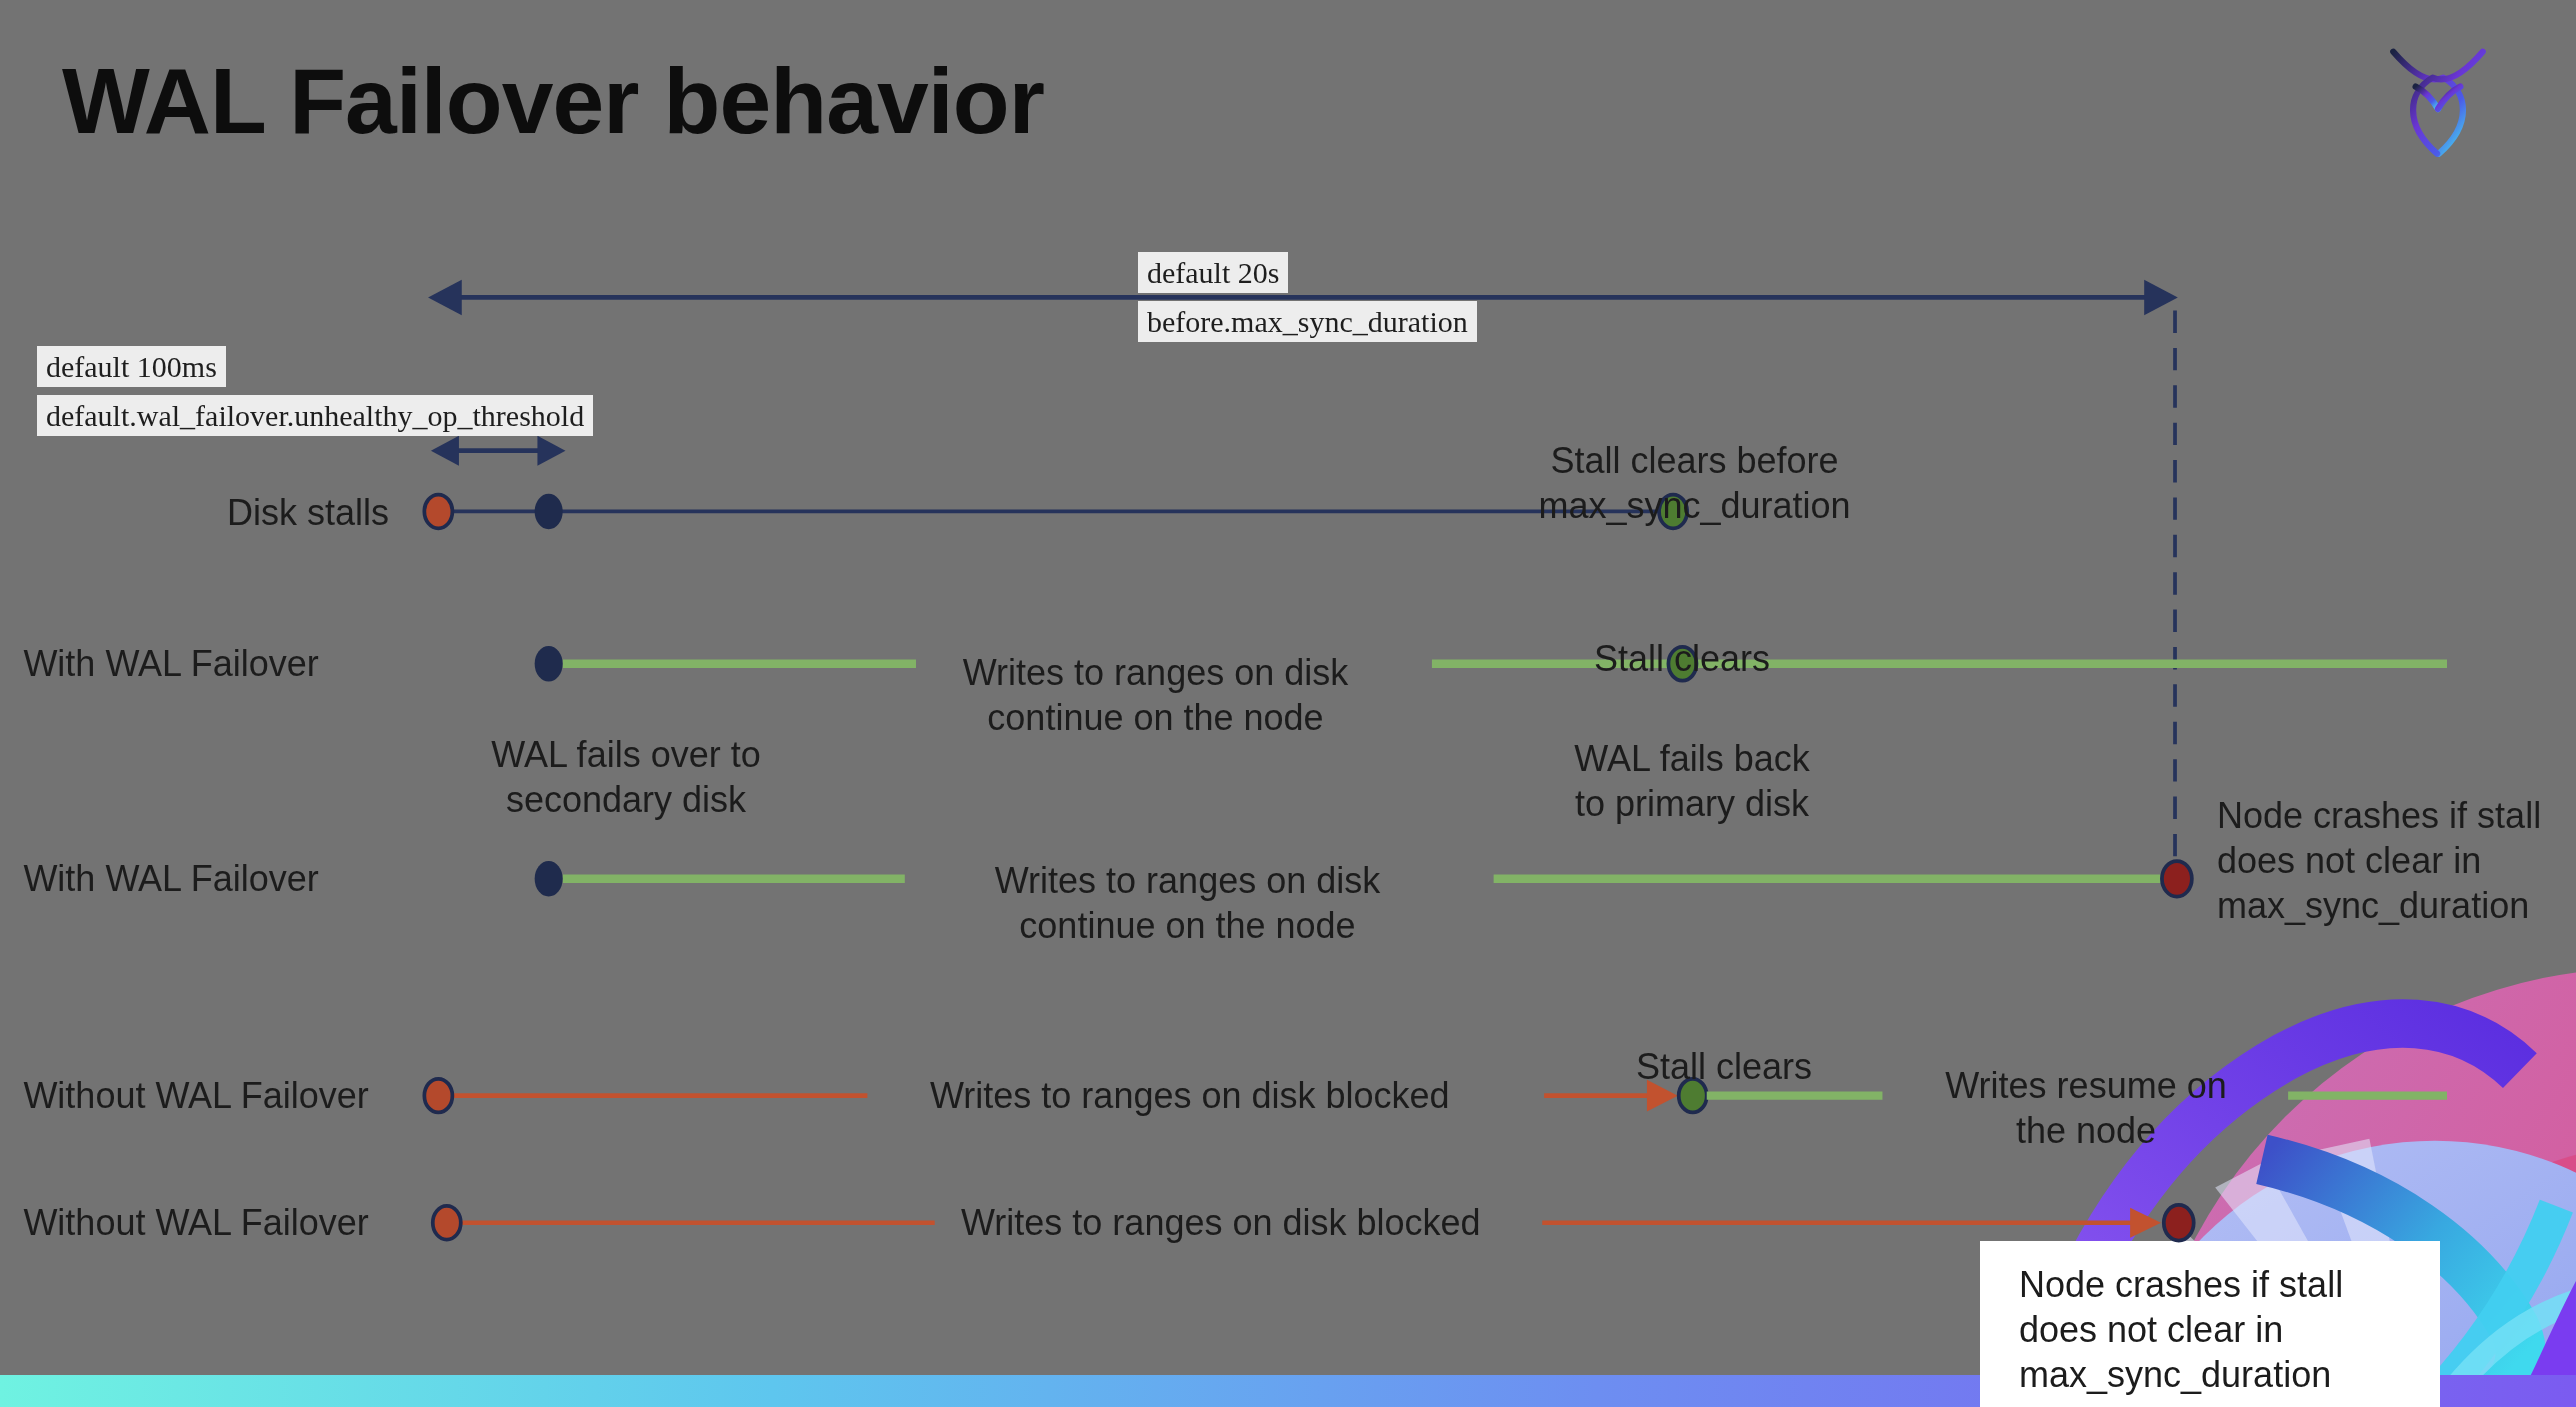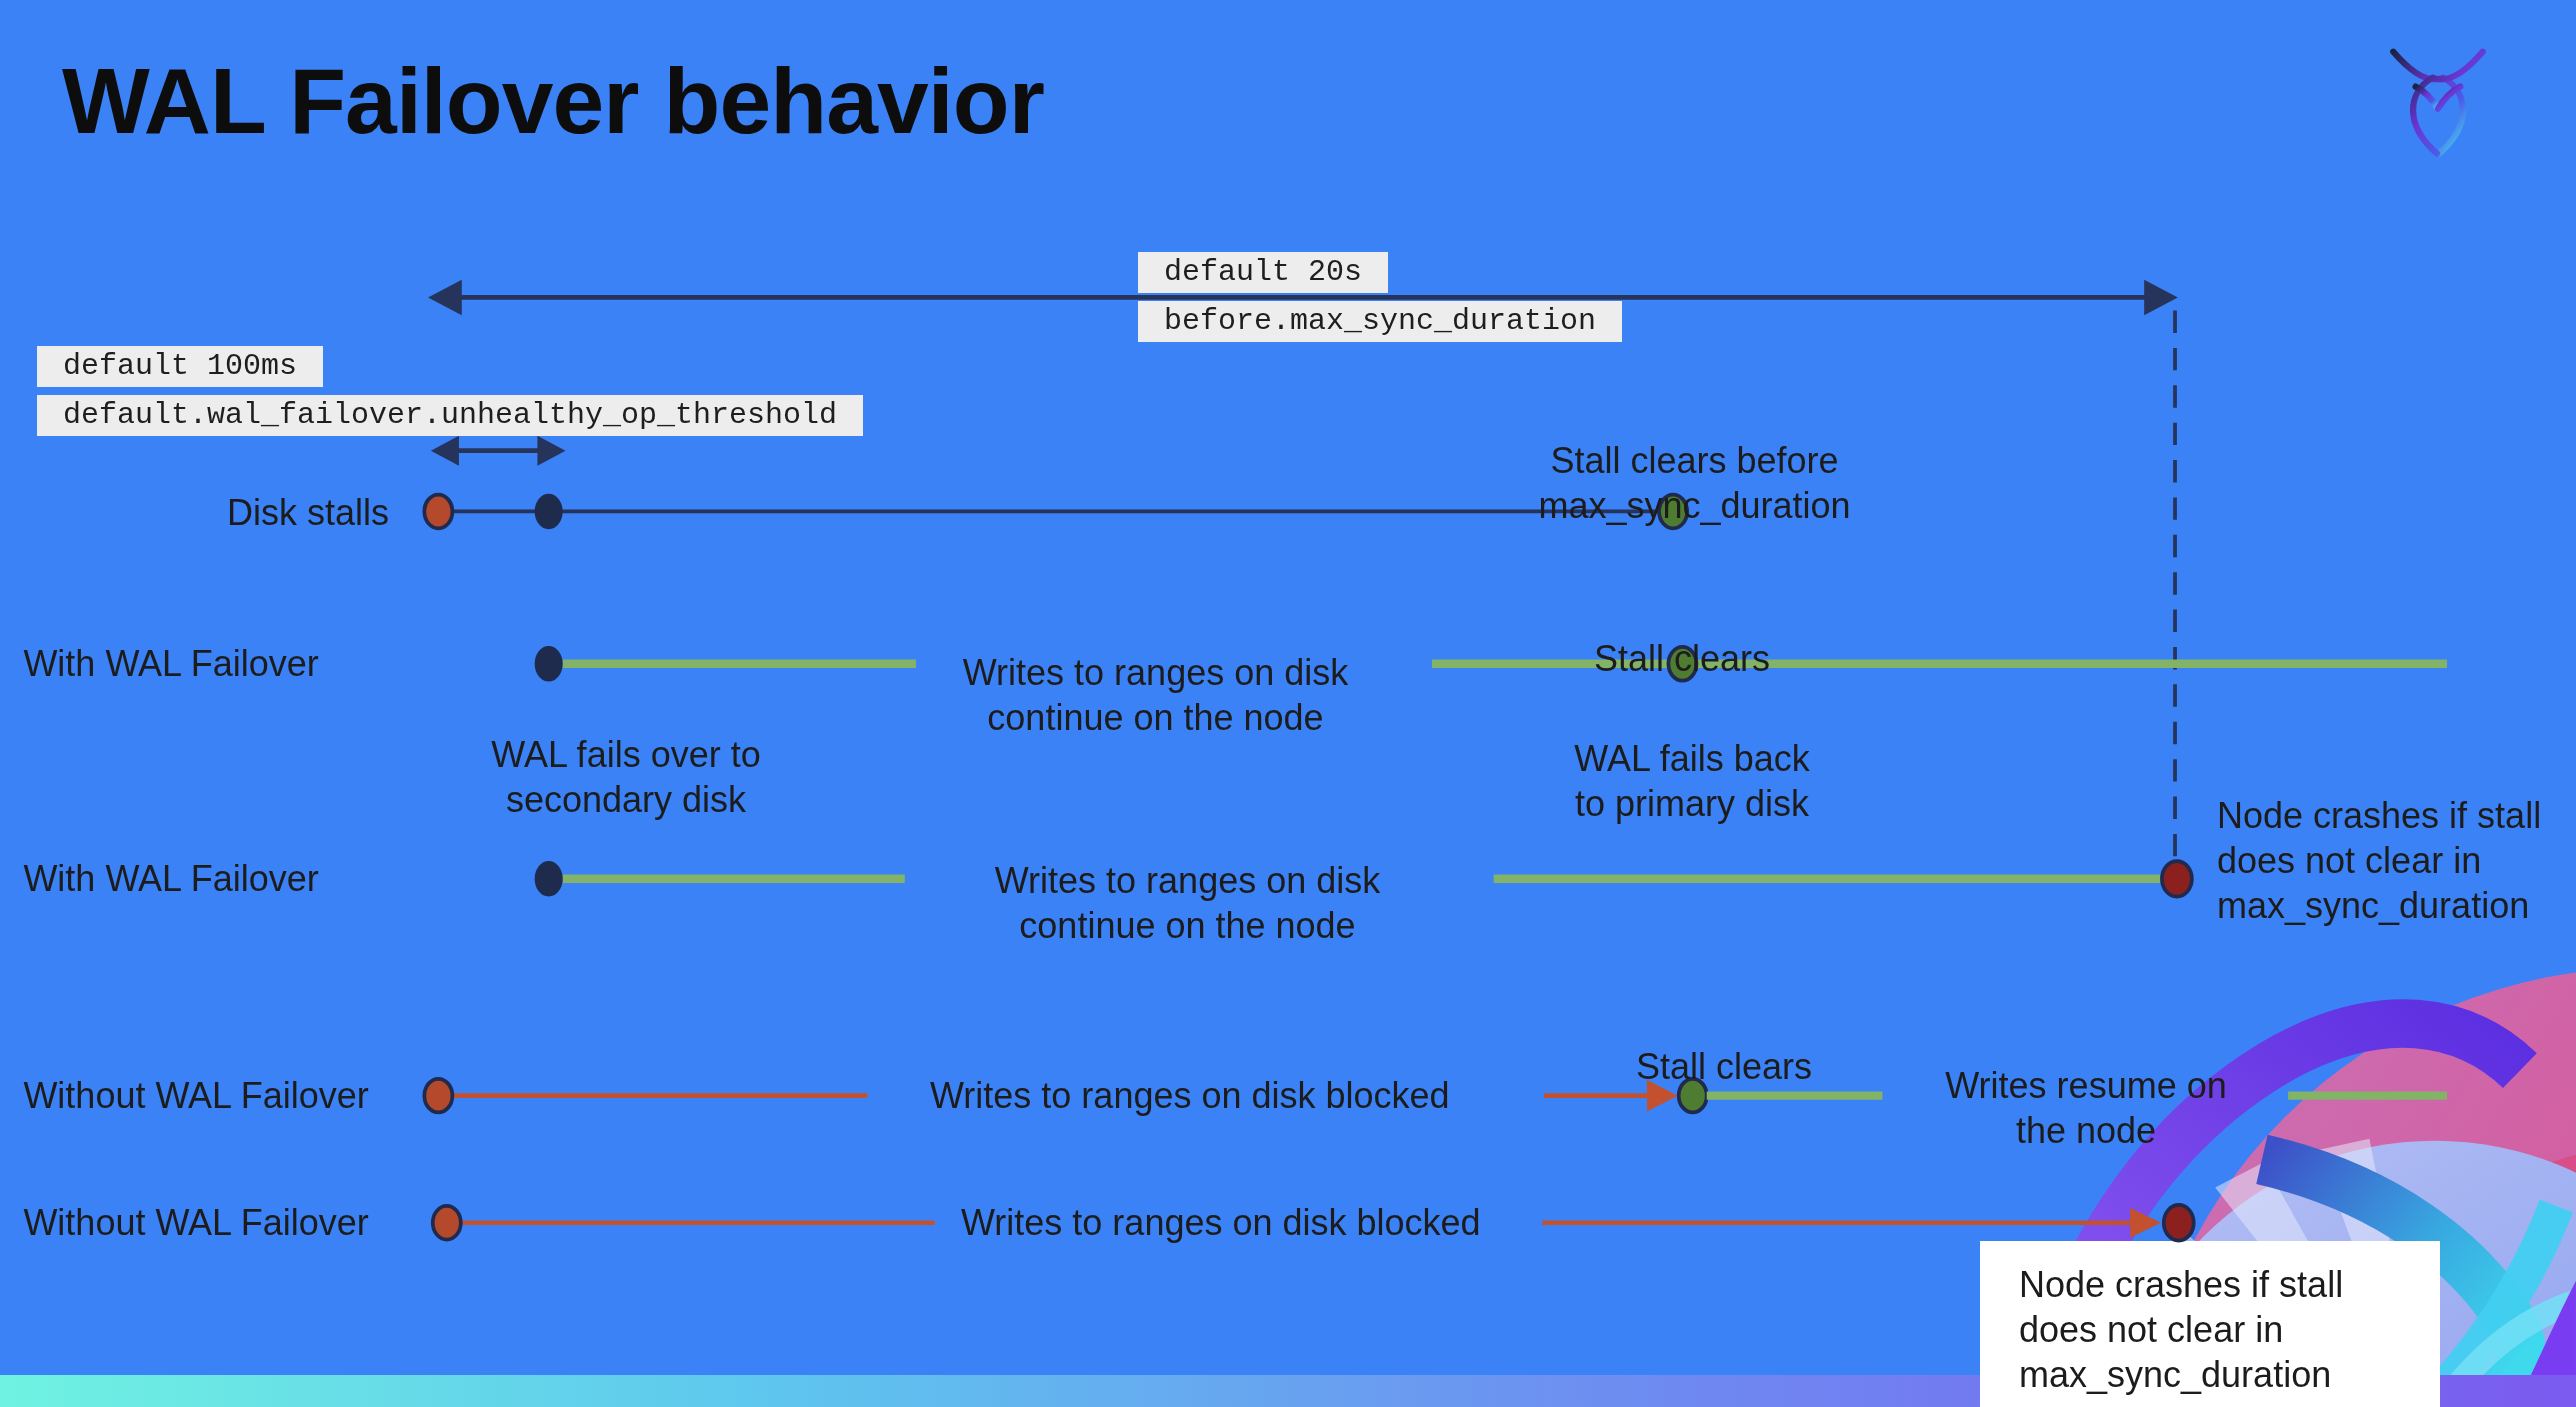--- a/index.html
+++ b/index.html
@@ -1,25 +1,25 @@
 <!DOCTYPE html>
 <html style="font-size:15px"><head>
 <meta charset="utf-8">
 <style>
   html,body{margin:0;padding:0;background:#ffffff;}
-  #stage{position:relative;width:2576px;height:1408px;overflow:hidden;background:#3b82f6;
+  #stage{position:relative;width:2576px;height:1408px;overflow:hidden;background:#737373;
          font-family:"Liberation Sans","DejaVu Sans",sans-serif;color:#1c1c1c;}
   .abs{position:absolute;}
   #page-title{left:62px;top:49px;font-size:93px;line-height:105px;font-weight:800;color:#0d0d0d;letter-spacing:-0.9px;}
   .lbl{font-size:36px;line-height:45px;white-space:pre-line;}
   .center{text-align:center;margin-top:32px;}
   .chipcol{display:flex;flex-direction:column;align-items:flex-start;gap:7.5px;}
   .chip{display:inline-block;background:#EDEDED;color:#1e1e1e;
-        font-family:Liberation Mono, monospace;
-        font-size:30px;line-height:41px;padding:0 26px;white-space:pre;}
+        font-family:Liberation Serif, serif;
+        font-size:30px;line-height:41px;padding:0 9px;white-space:pre;}
   #diagram-svg{left:0;top:0;z-index:4;pointer-events:none;}
   #artwork-svg{left:1860px;top:879px;z-index:1;}
   #bottom-bar{left:0;top:1375px;width:2576px;height:33px;z-index:2;
     background:linear-gradient(90deg,#6FF2E1 0%,#5EC6EE 30%,#6D8EF1 62%,#7B5BF0 100%);}
   #crash-box{left:1980px;top:1241px;width:460px;height:166px;background:#ffffff;z-index:3;}
   .txt{z-index:5;}
   #logo{left:2383px;top:41px;z-index:5;}
 </style>
 </head>
 <body>

